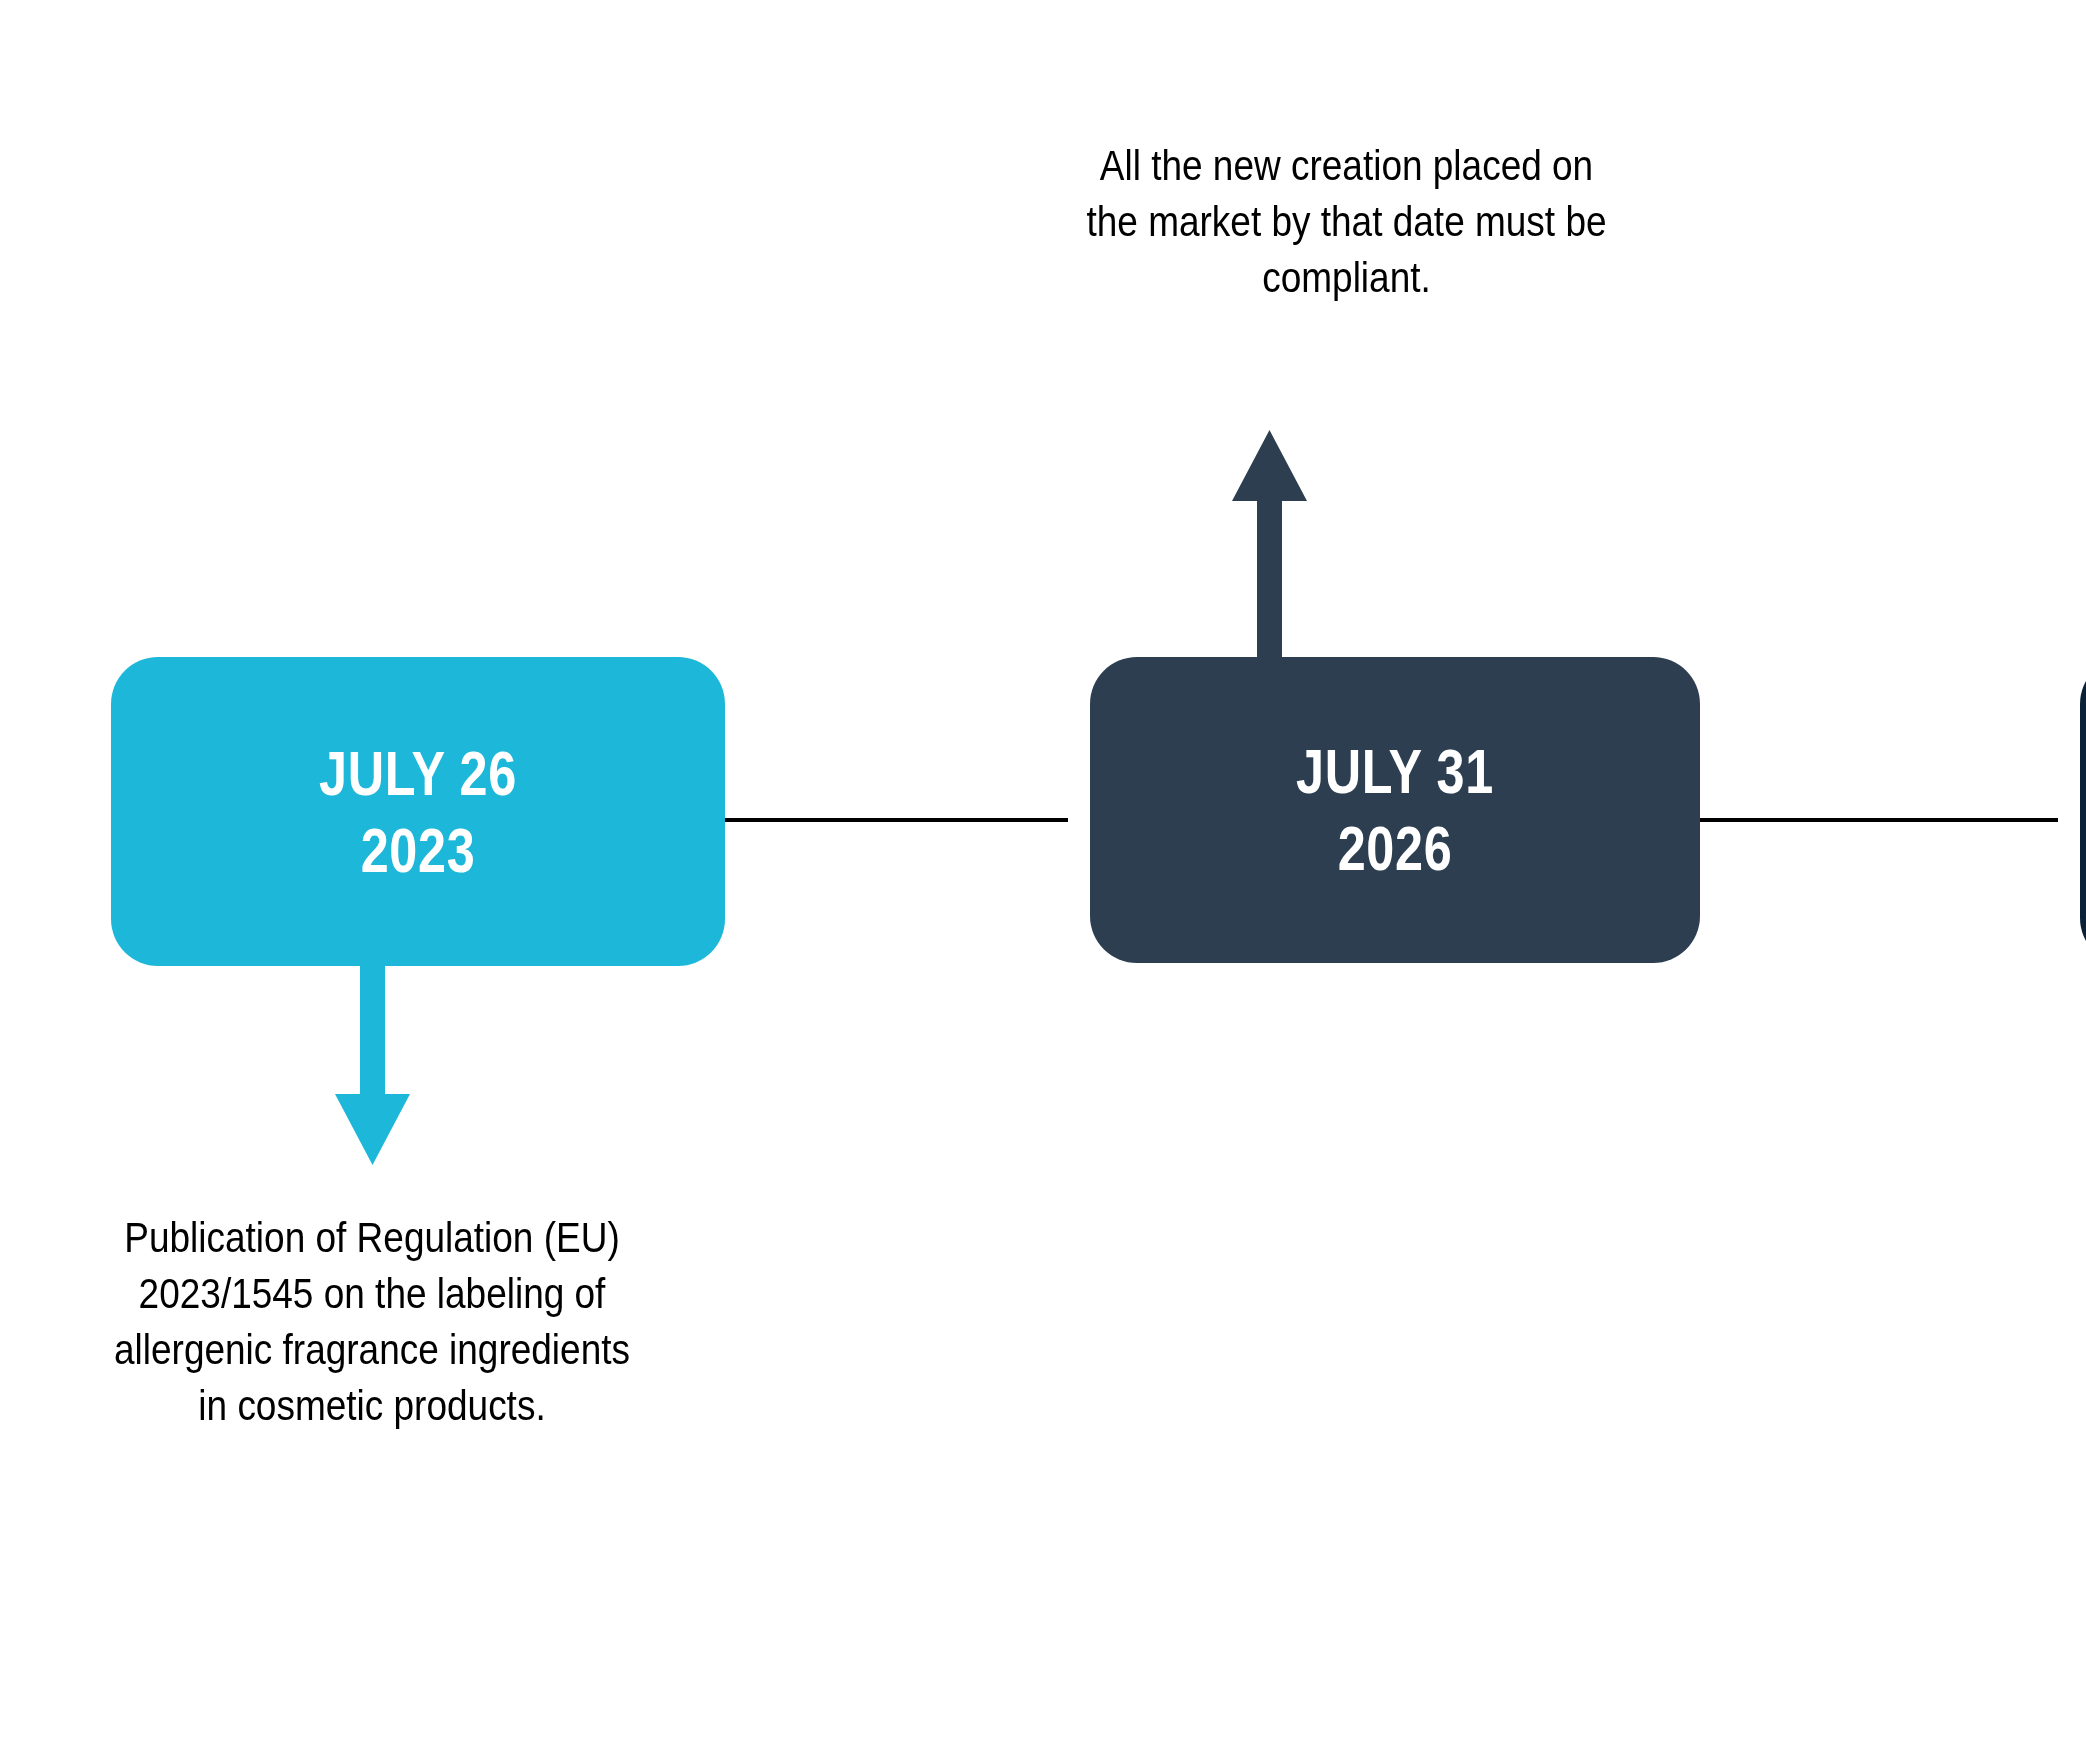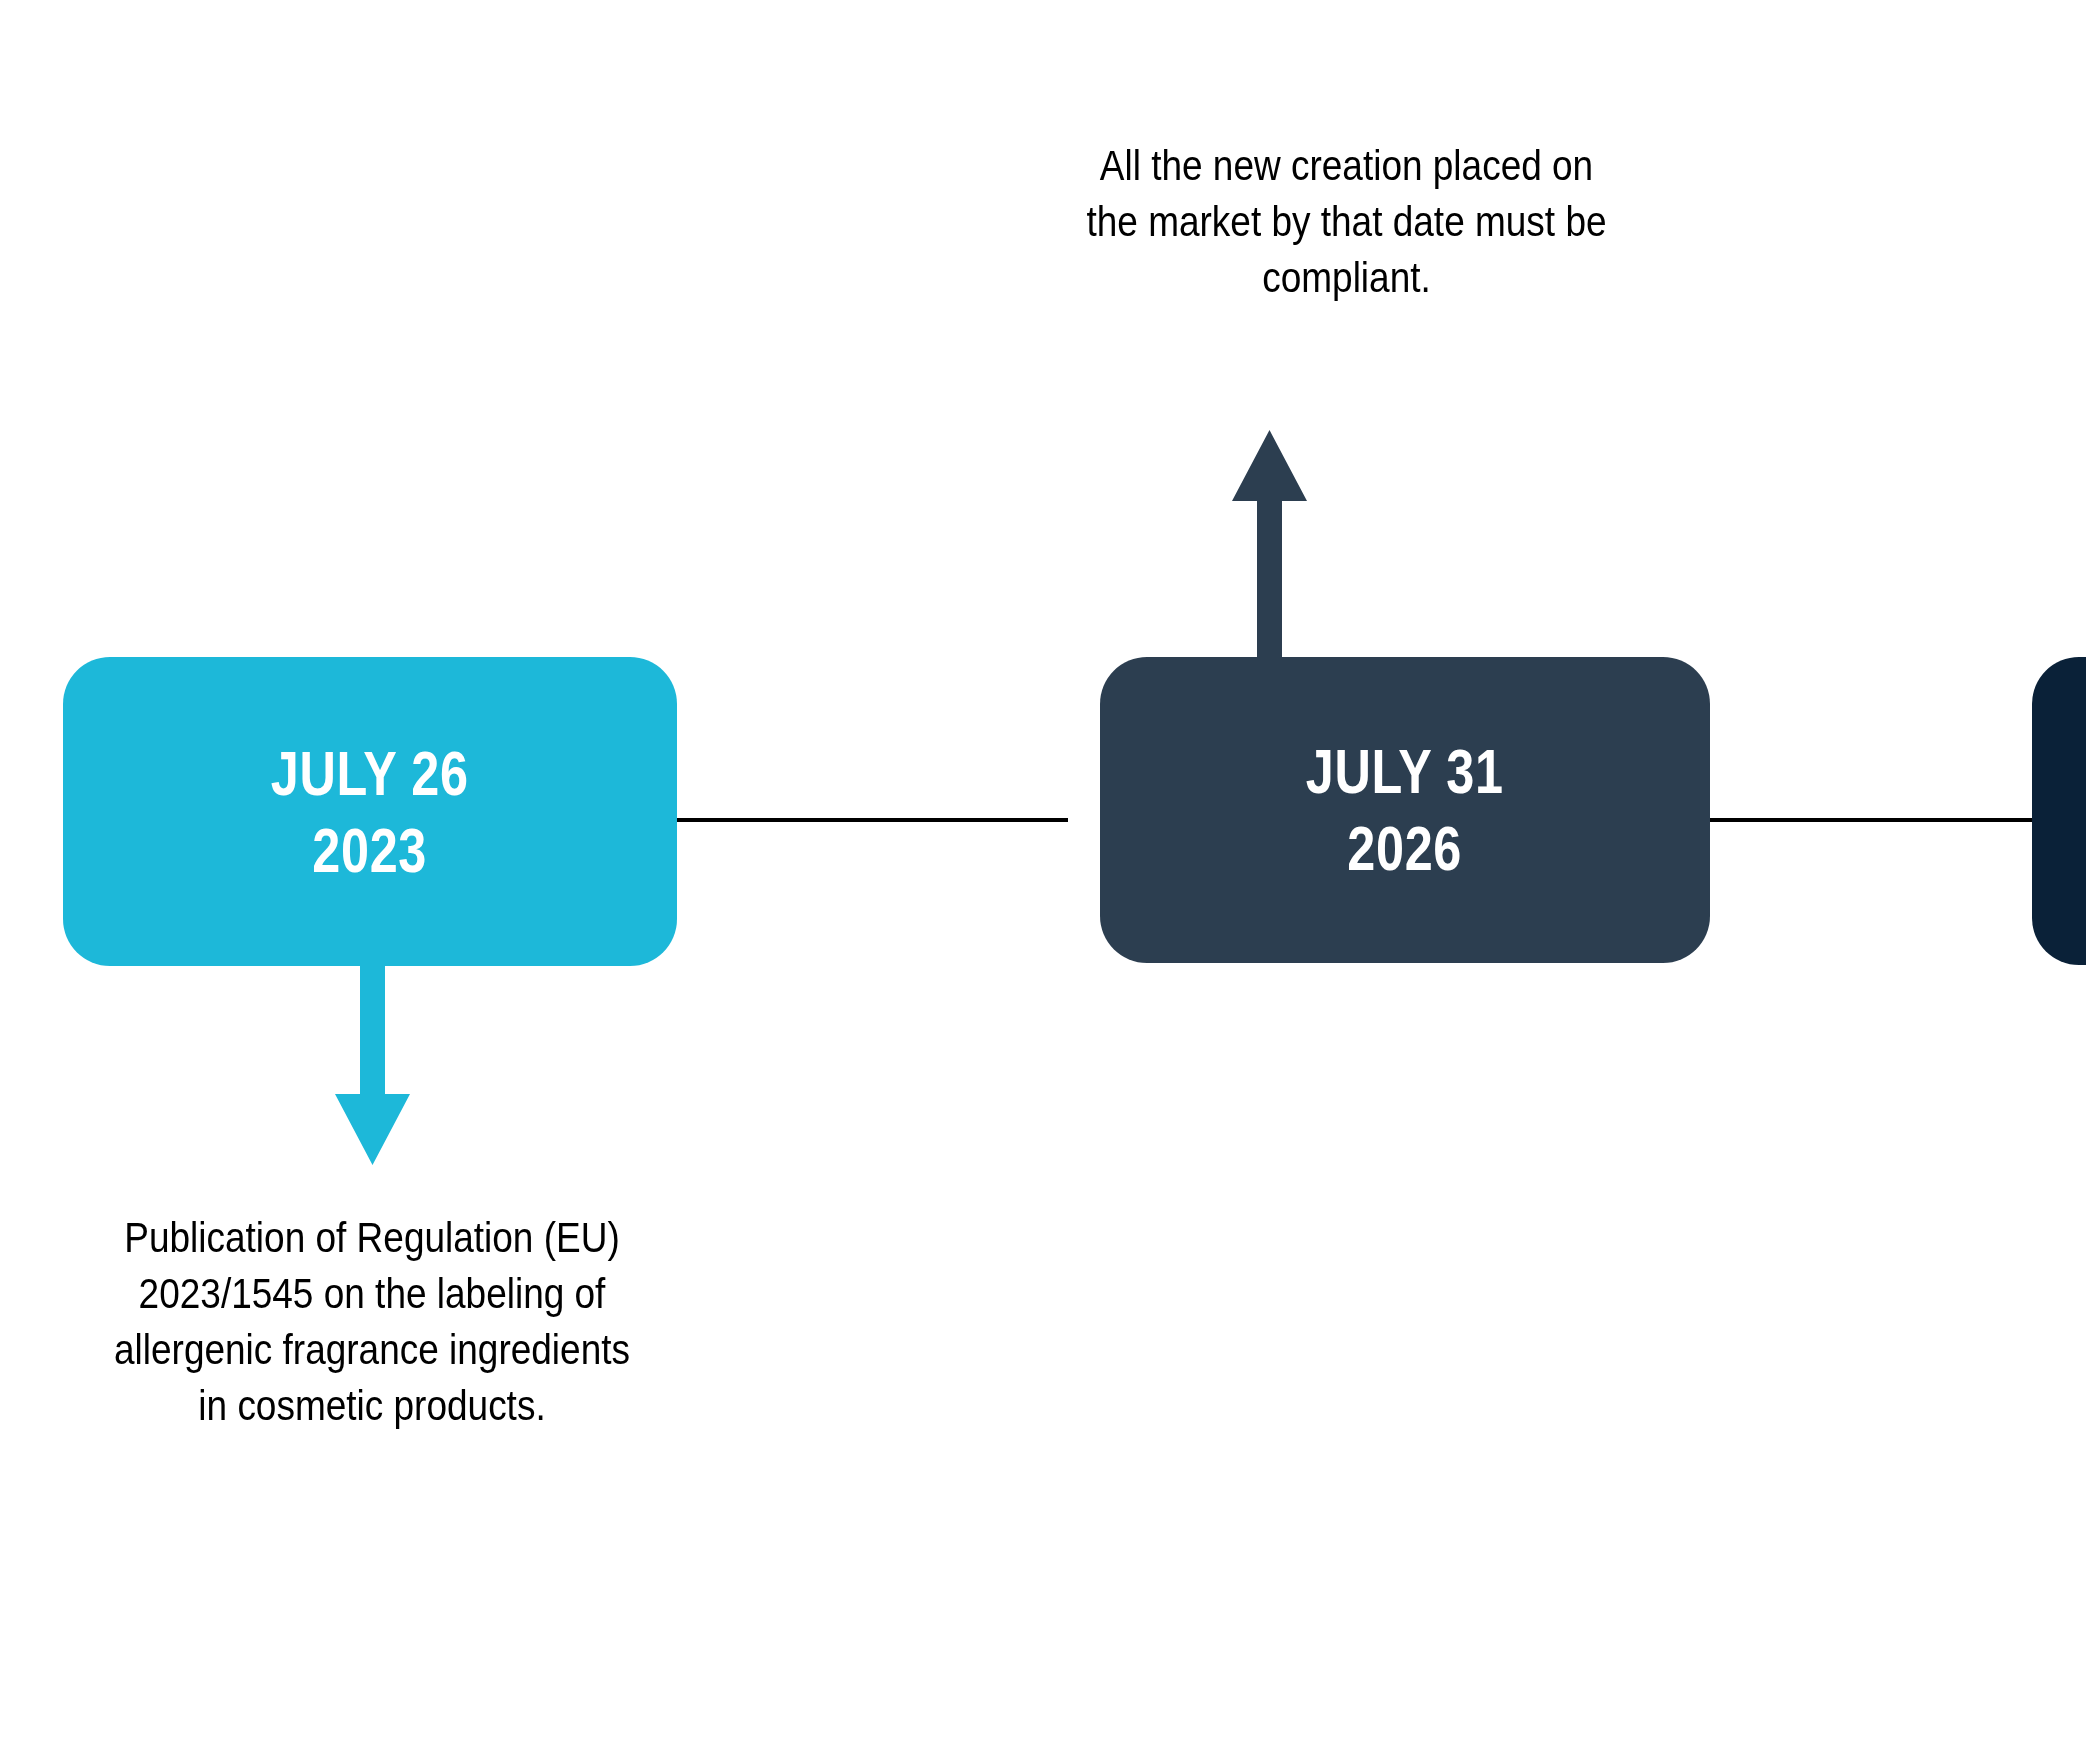--- a/index.html
+++ b/index.html
@@ -31,44 +31,44 @@
   }
   .connector-1 { left: 651px; width: 417px; }
   .connector-2 { left: 1628px; width: 430px; }
 
   
   .milestone {
     position: absolute;
     border-radius: 47px;
     display: flex;
     flex-direction: column;
-    align-items: center;
     justify-content: center;
     box-sizing: border-box;
+    margin-left: 48px;
   }
   .milestone .date-line {
     color: #ffffff;
     font-size: 63px;
     font-weight: 700;
     line-height: 1.22;
     letter-spacing: 0.8px;
     font-family: "Liberation Sans Narrow", "Liberation Sans", "DejaVu Sans Condensed", "DejaVu Sans", sans-serif;
     transform: scaleX(0.80);
     transform-origin: center;
     white-space: nowrap;
     text-align: center;
   }
 
   #box-0 {
     left: 63px;  top: 657px;
     width: 614px; height: 309px;
     background: #1DB8D9;
   }
   #box-1 {
-    left: 1100px; top: 657px;
+    left: 1042px; top: 657px;
     width: 610px; height: 306px;
     background: #2C3E50;
   }
   #box-2 {
     left: 2032px; top: 657px;
     width: 609px; height: 308px;
     background: #0A2138;
   }
 
   

